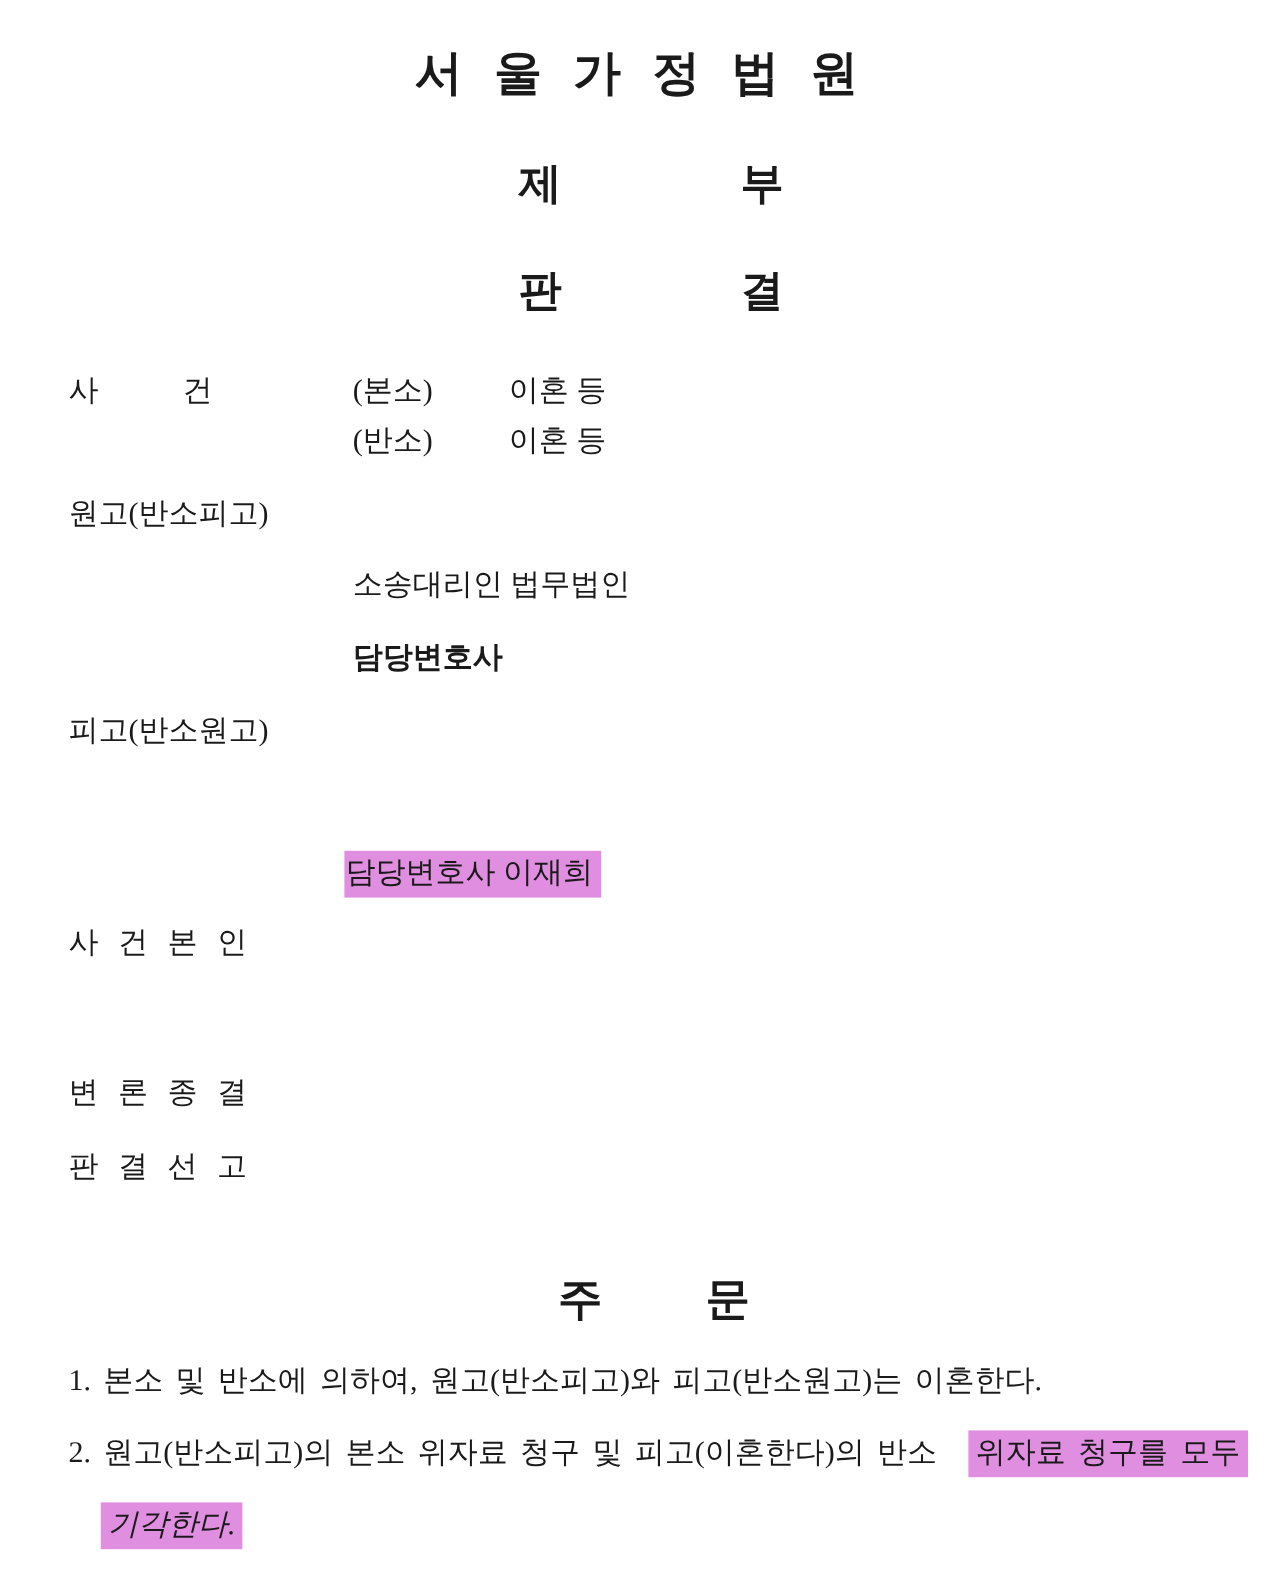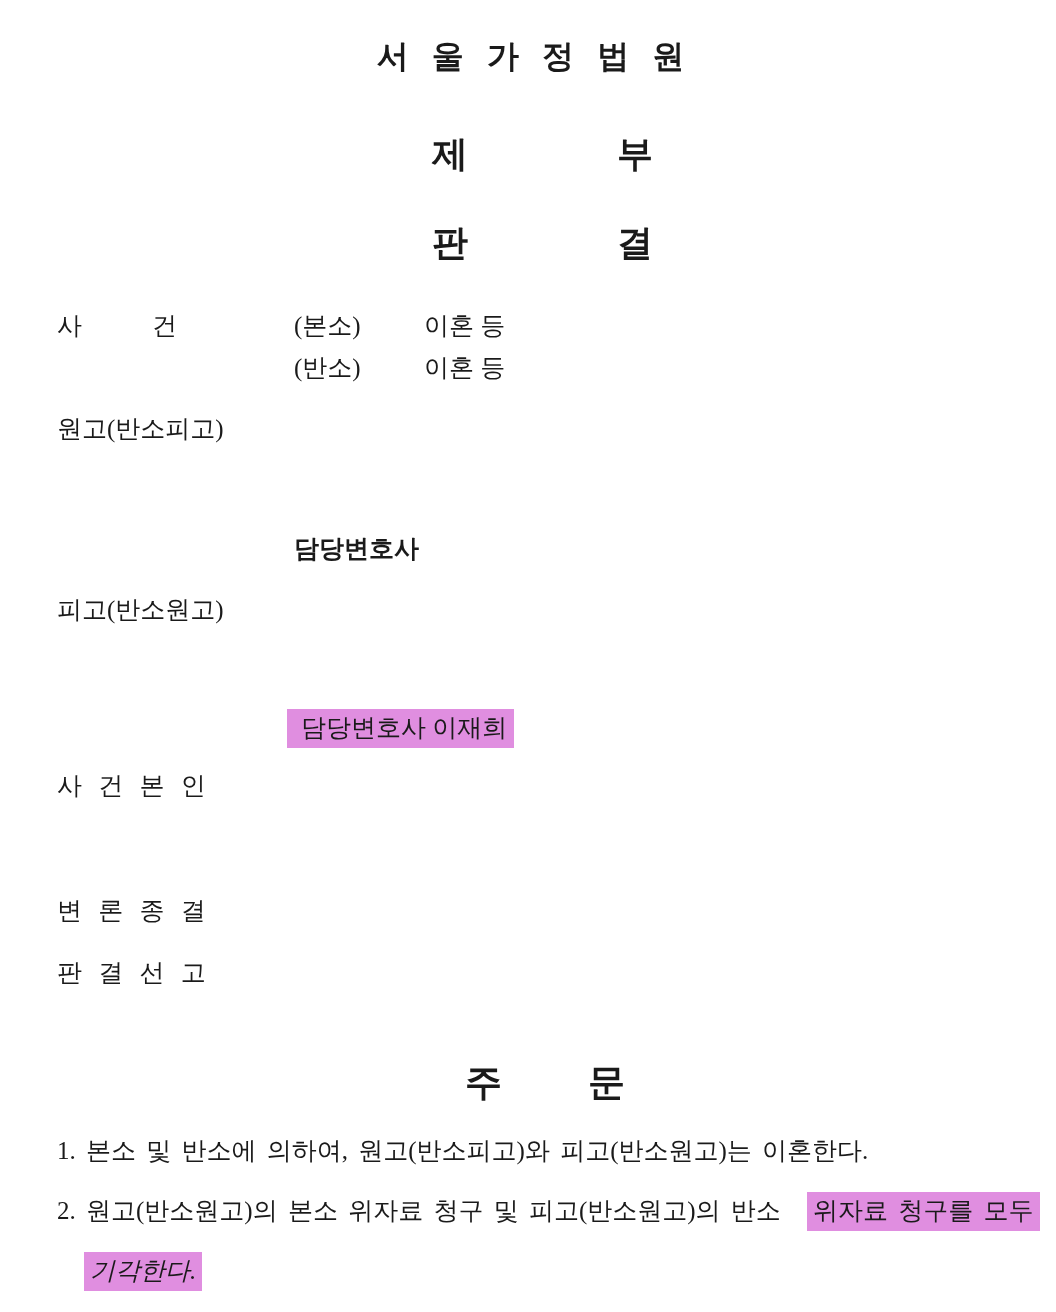--- a/index.html
+++ b/index.html
@@ -18,37 +18,37 @@
     overflow: hidden;
   }
   .line { position: absolute; white-space: nowrap; }
   .gothic {
     font-family: "DejaVu Sans", "Liberation Sans", sans-serif;
     font-weight: 600;
   }
   .court-title {
     left: 11px; right: 0; top: 36px;
     text-align: center;
-    font-size: 32px;
+    font-size: 40px;
     letter-spacing: 6px;
   }
   .pair-row {
     display: flex;
     justify-content: space-between;
     font-size: 36px;
   }
   .division-row { left: 432px; top: 131px; width: 221px; }
   .judgment-row { left: 432px; top: 220px; width: 221px; }
   .order-title-row { left: 465px; top: 1060px; width: 160px; font-size: 37px; }
   .case-label { left: 57px; top: 310px; width: 120px; display: flex; justify-content: space-between; }
   .spaced { letter-spacing: 5px; }
   .justified { word-spacing: 4px; }
   .hl {
     background: var(--hl);
-    padding: 5px 7px 7px 14px;
+    padding: 5px 7px 7px 1px;
     margin-left: -7px;
   }
   .hl-inline {
     background: var(--hl);
     padding: 5px 6px 7px 6px;
     margin-left: 16px;
   }
 </style>
 </head>
 <body>
@@ -71,20 +71,21 @@
     <span>사</span>
     <span>건</span>
   </div>
 
   <div class="line" style="left:294px; top:310px;">(본소)</div>
   <div class="line" style="left:424px; top:310px;">이혼 등</div>
   <div class="line" style="left:294px; top:352px;">(반소)</div>
   <div class="line" style="left:424px; top:352px;">이혼 등</div>
 
   <div class="line" style="left:57px; top:413px;">원고(반소피고)</div>
+  <div class="line" style="left:294px; top:472px;">소송대리인 법무법인</div>
   <div class="line" style="left:294px; top:533px;font-weight:bold;">담당변호사</div>
 
   <div class="line" style="left:57px; top:594px;">피고(반소원고)</div>
   <div class="line" style="left:294px; top:712px;">
     <span class="hl">담당변호사 이재희</span>
   </div>
 
   <div class="line spaced" style="left:57px; top:770px;">사 건 본 인</div>
 
   <div class="line spaced" style="left:57px; top:895px;">변 론 종 결</div>
@@ -95,21 +96,21 @@
     <span>문</span>
   </div>
 
   <div class="line justified" style="left:57px; top:1135px;">
     <span>1.</span>
     <span>본소 및 반소에 의하여, 원고(반소피고)와 피고(반소원고)는 이혼한다.</span>
   </div>
 
   <div class="line justified" style="left:57px; top:1195px;">
     <span>2.</span>
-    <span>원고(반소원고)의 본소 위자료 청구 및 피고(반소원고)의 반소</span>
+    <span>원고(반소피고)의 본소 위자료 청구 및 피고(이혼한다)의 반소</span>
     <span class="hl-inline">위자료 청구를 모두</span>
   </div>
 
   <div class="line" style="left:90px; top:1255px;font-style:italic;">
     <span class="hl-inline" style="margin-left:-6px;">기각한다.</span>
   </div>
 
 </div>
 
 </body></html>

